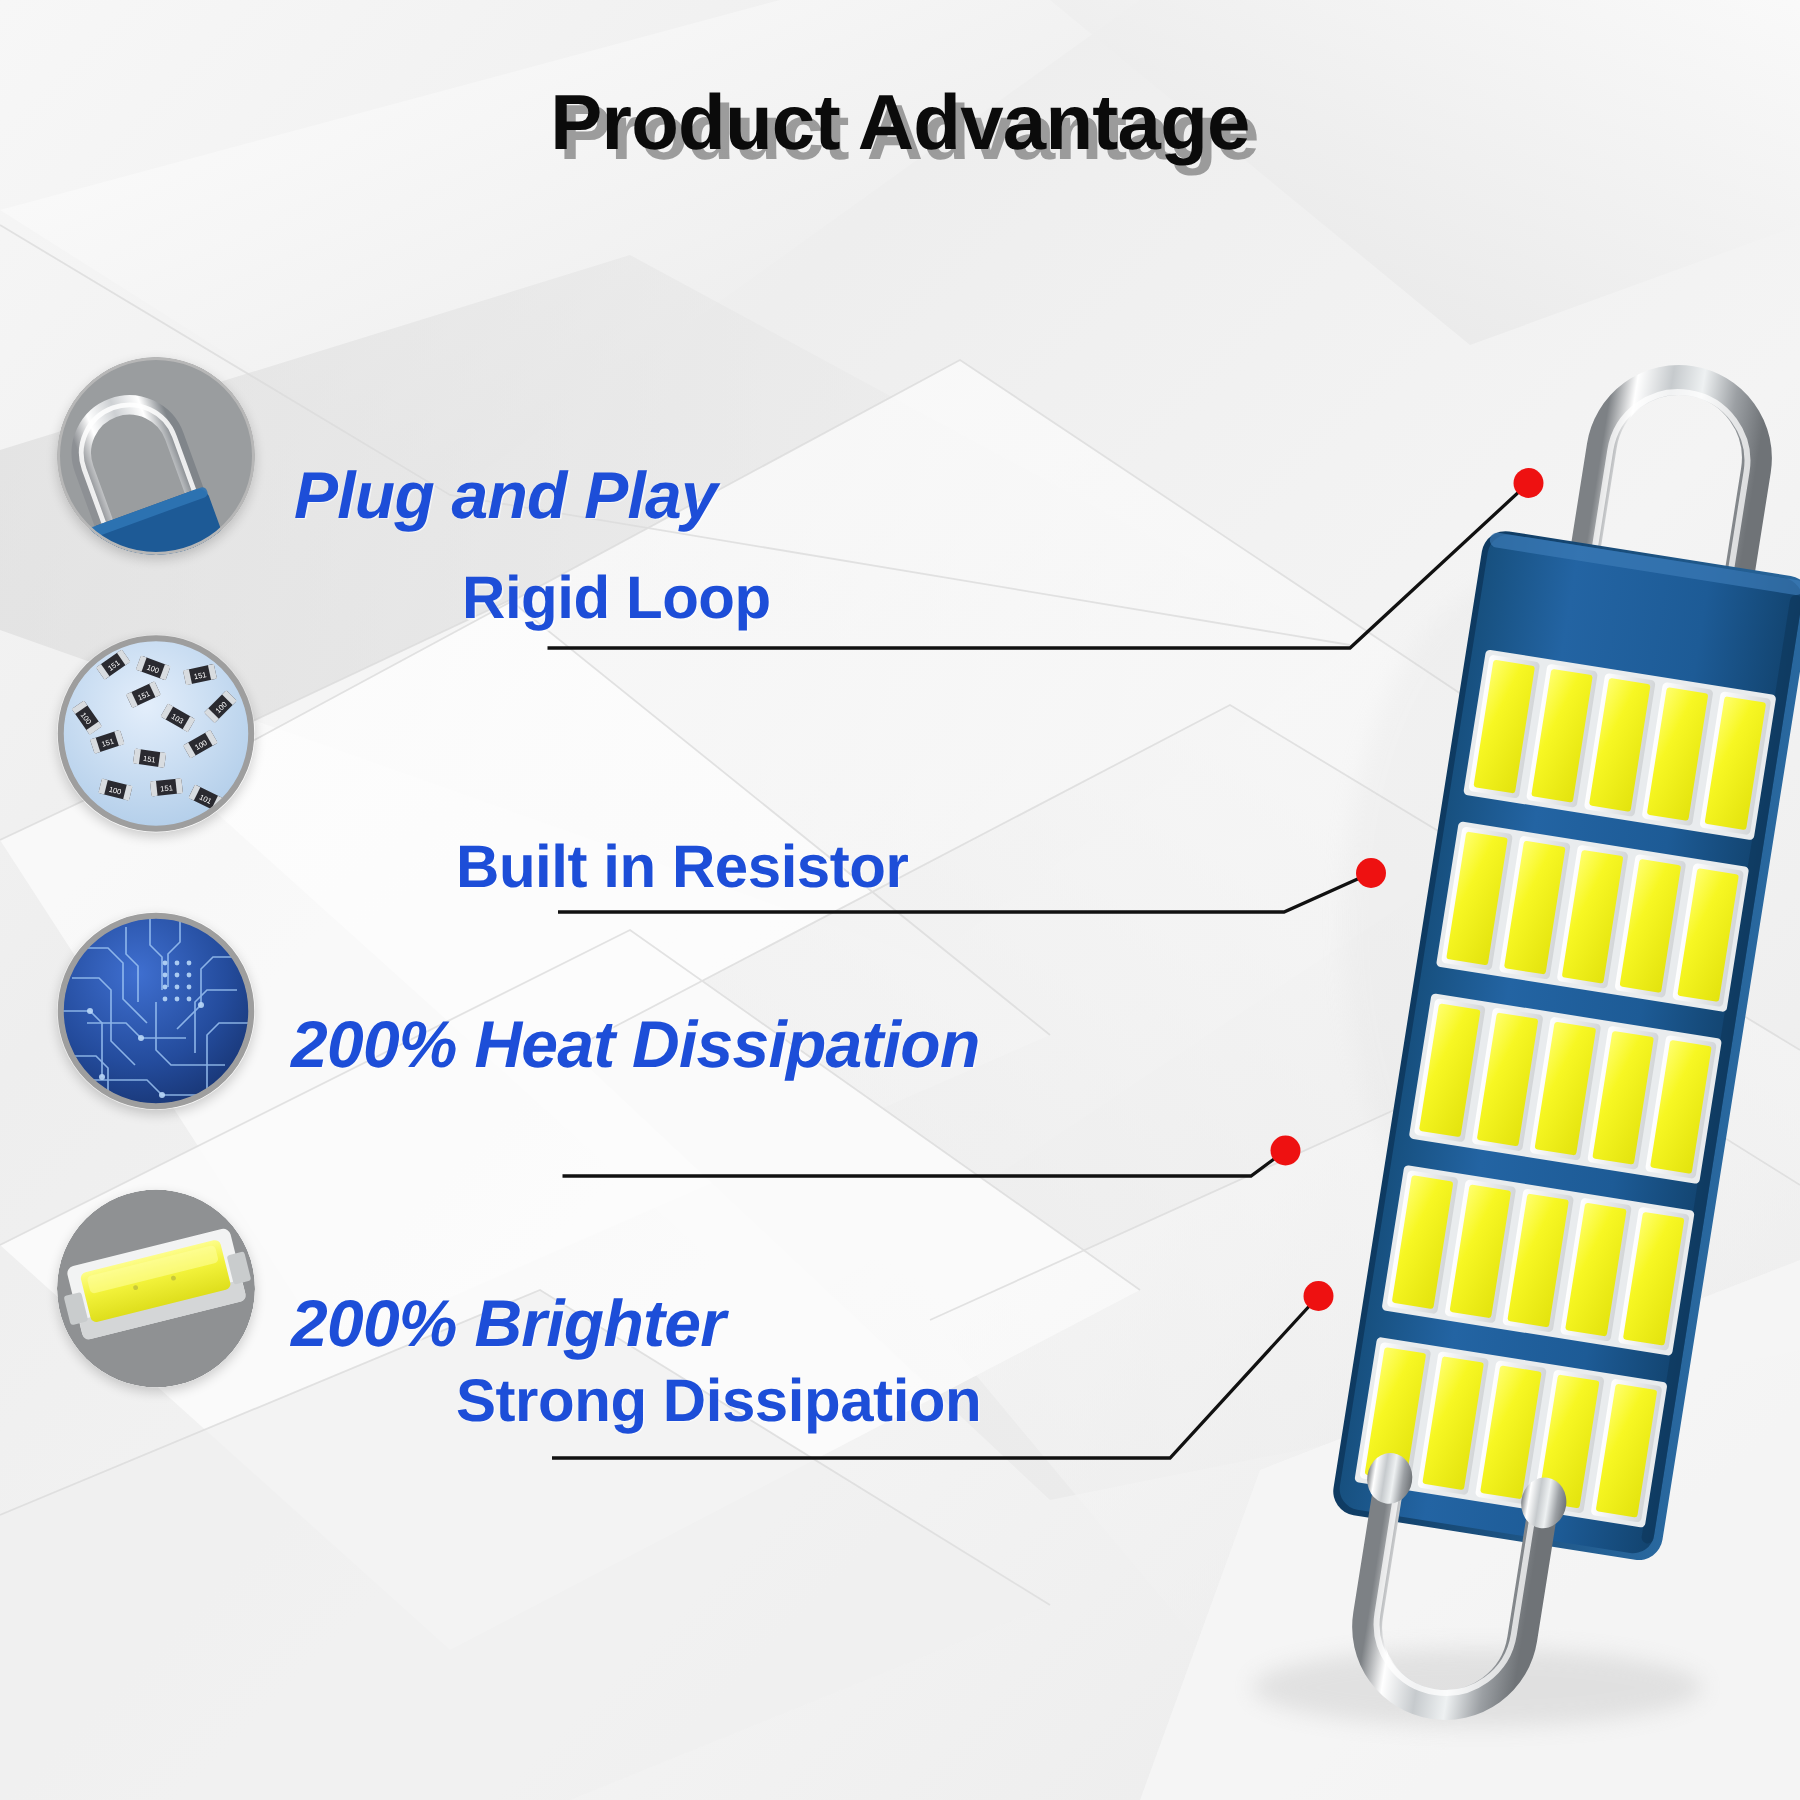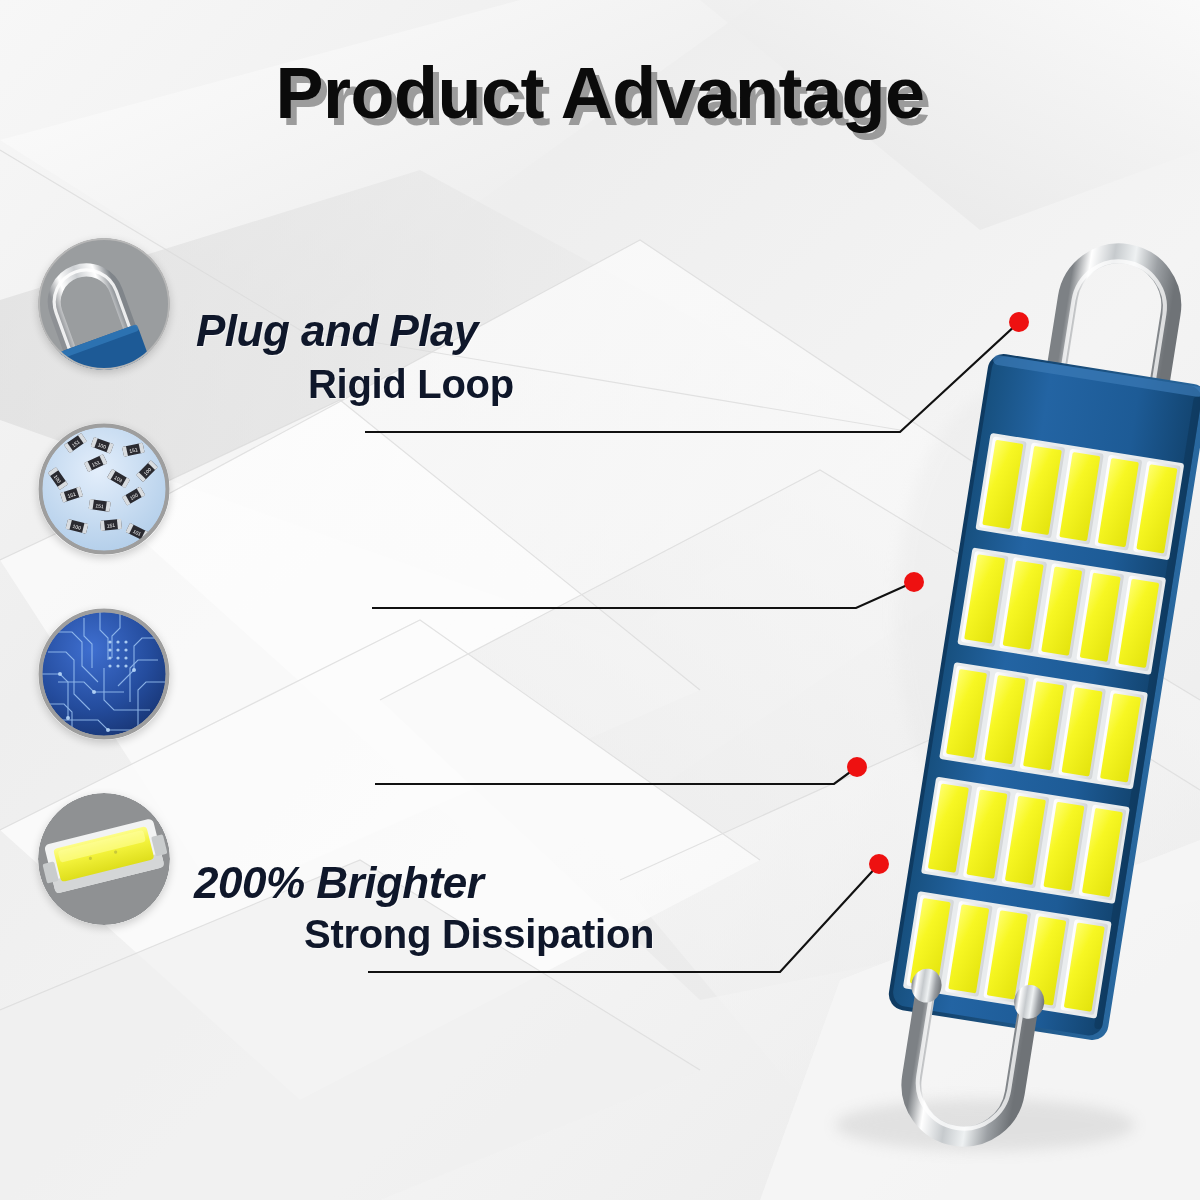--- a/index.html
+++ b/index.html
@@ -15,32 +15,32 @@
   .bg-base{
     position:absolute;inset:0;
     background:linear-gradient(135deg,#f7f7f7 0%,#eeeeee 30%,#f4f4f4 60%,#e9e9e9 100%);
   }
   .bg-svg{position:absolute;inset:0;}
 
   
   .title{
     position:absolute;left:0;right:0;top:52px;
     text-align:center;
-    font-size:72px;font-weight:bold;
+    font-size:52px;font-weight:bold;
     color:#0b0b0b;
     letter-spacing:-0.5px;
     text-shadow:6px 7px 0 rgba(140,140,140,.85);
     white-space:nowrap;
   }
   .icon-wrap{
     position:absolute;width:132px;height:132px;border-radius:50%;
     overflow:hidden;
     box-shadow:0 3px 8px rgba(0,0,0,.18);
   }
-  .f-text{position:absolute;color:#0f172a;white-space:nowrap;}
+  .f-text{position:absolute;color:#1d4ed8;white-space:nowrap;}
   .f-head{
     font-size:44px;font-weight:bold;font-style:italic;
     letter-spacing:-0.5px;
     text-shadow:1px 1px 0 rgba(255,255,255,.55);
   }
   .f-sub{
     font-size:40px;font-weight:bold;
     letter-spacing:-0.3px;
     text-shadow:1px 1px 0 rgba(255,255,255,.55);
   }
@@ -303,23 +303,25 @@
           <rect x="4" y="56" width="12" height="20" rx="2" fill="#c9cccd"></rect>
           <rect x="116" y="56" width="12" height="20" rx="2" fill="#c9cccd"></rect>
           <circle cx="52" cy="62" r="1.6" fill="#c8c83a"></circle>
           <circle cx="78" cy="62" r="1.6" fill="#c8c83a"></circle>
         </g>
       </g>
     </svg>
   </div>
 
   <div class="f-text f-head" style="left:196px;top:306px;">Plug and Play</div>
-  <div class="f-text f-sub" style="left:308px;top:362px;">Rigid Loop</div>
-
-
+  <div class="f-text f-sub" style="left:308px;top:377px;">Rigid Loop</div>
+
+  <div class="f-text f-sub" style="left:304px;top:556px;">Built in Resistor</div>
+
+  <div class="f-text f-head" style="left:194px;top:672px;">200% Heat Dissipation</div>
 
   <div class="f-text f-head" style="left:194px;top:858px;">200% Brighter</div>
   <div class="f-text f-sub" style="left:304px;top:912px;">Strong Dissipation</div>
 
   <div class="product">
     <svg viewBox="0 0 430 990" width="430" height="990">
       <defs>
         <linearGradient id="chrome" x1="0" y1="0" x2="1" y2="0">
           <stop offset="0%" stop-color="#7d8185"></stop>
           <stop offset="16%" stop-color="#ffffff"></stop>

